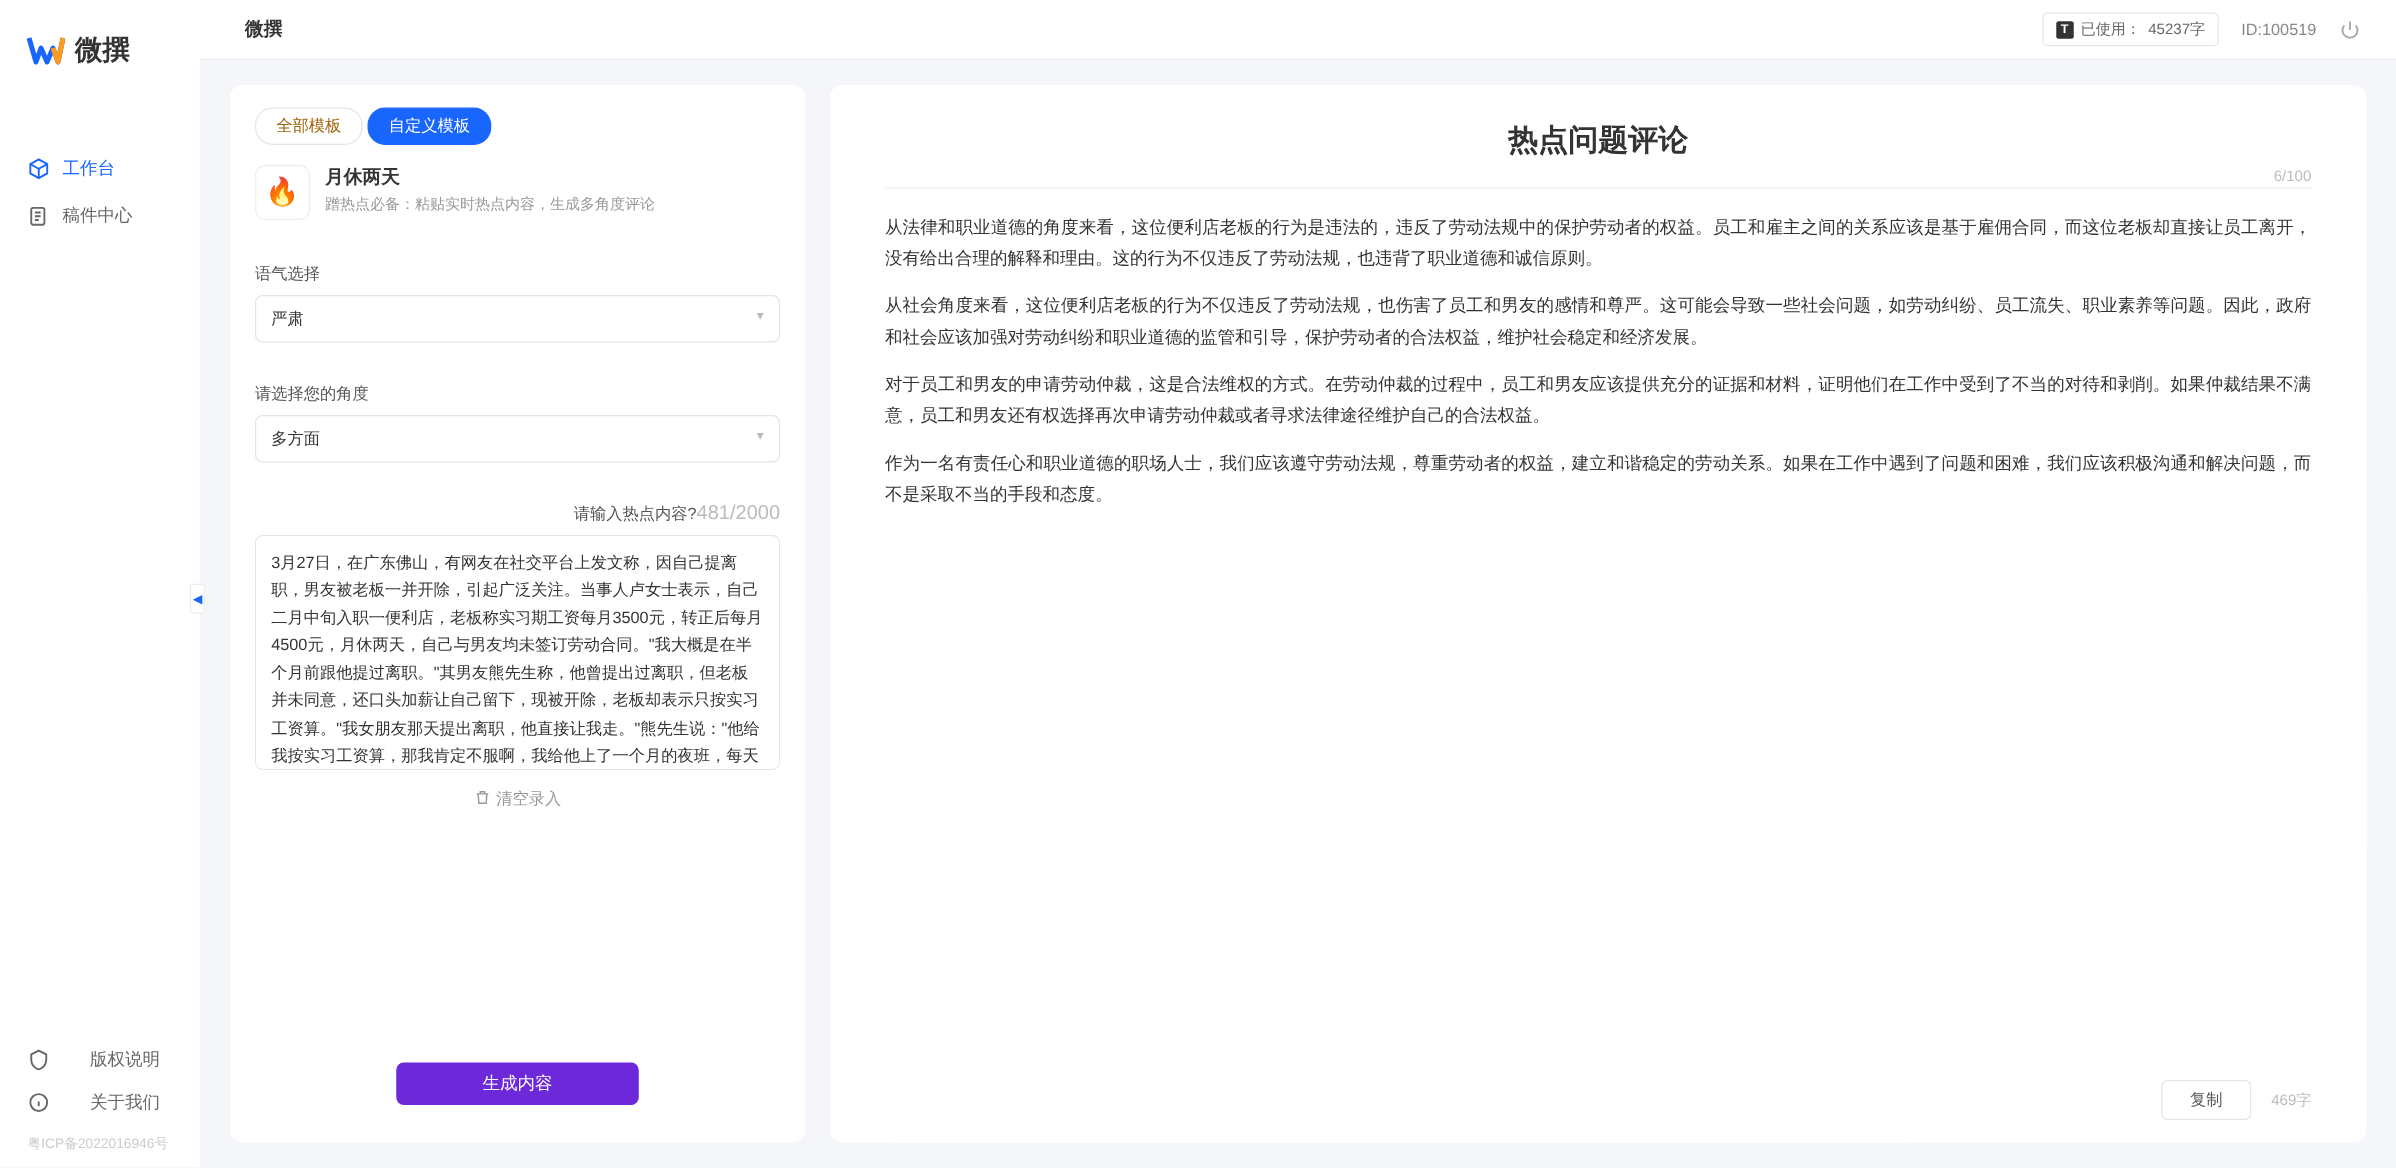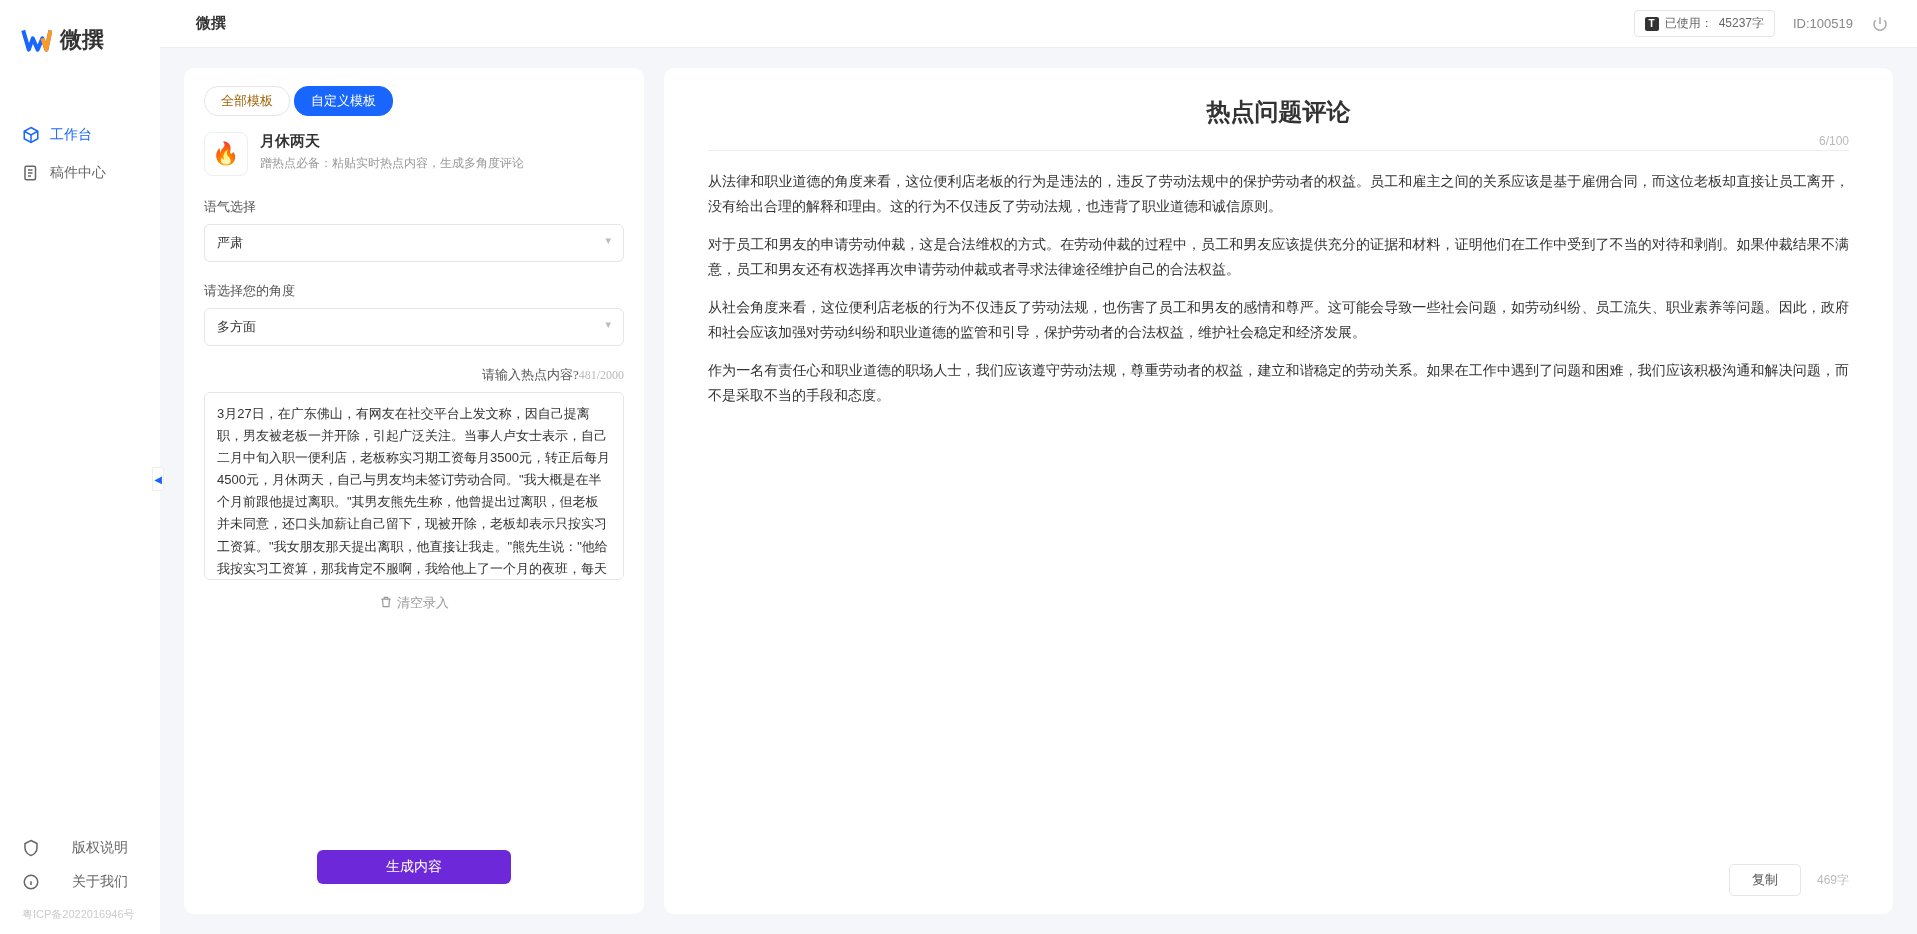--- a/index.html
+++ b/index.html
@@ -38,23 +38,23 @@
 .panel.left { width: 460px; padding: 18px 20px; }
 .tabs { display: flex; gap: 4px; margin-bottom: 16px; }
 .tab { padding: 5px 16px; border-radius: 14px; font-size: 13px; cursor: pointer; border: 1px solid #e5e5e5; color: #a16207; background:#fff; }
 .tab.active { background: #1966ff; color: #fff; border-color: #1966ff; }
 
 .template-head { display: flex; gap: 12px; margin-bottom: 18px; }
 .template-icon { width: 44px; height: 44px; border-radius: 8px; border: 1px solid #eee; display: flex; align-items: center; justify-content: center; font-size: 22px; }
 .template-title { font-size: 15px; font-weight: 600; margin-bottom: 4px; }
 .template-desc { font-size: 12px; color: #999; }
 
-.form-label { font-size: 13px; color: #555; margin-bottom: 8px; margin-top: 4px; font-family: Liberation Serif, serif; }
+.form-label { font-size: 13px; color: #555; margin-bottom: 8px; margin-top: 16px; }
 .form-label.with-count { display:flex; justify-content:flex-end; align-items: baseline; }
-.count { font-size: 12px; color: #bbb; }
+.count { font-size: 16px; color: #bbb; }
 .select { width: 100%; border: 1px solid #e5e5e5; border-radius: 6px; padding: 9px 12px; font-size: 13px; color: #333; background: #fff; display:flex; justify-content:space-between; margin-bottom: 16px; cursor:pointer; }
 .select .chevron { color: #bbb; font-size: 11px; }
 .textarea { width: 100%; border: 1px solid #e5e5e5; border-radius: 6px; padding: 10px 12px; font-size: 13px; color: #333; line-height: 1.7; resize: none; height: 188px; font-family: inherit; }
 
 .clear-btn { display: flex; align-items: center; justify-content: center; gap: 4px; color: #999; font-size: 13px; padding: 14px 0 6px; cursor: pointer; }
 .spacer-flex { flex: 1; }
 .generate-btn { background: #6d28d9; color: #fff; border: none; border-radius: 6px; padding: 8px 0; font-size: 14px; cursor: pointer; width: 46%; margin: 12px auto; display:block; }
 
 
 .panel.right { flex: 1; padding: 28px 44px 18px; display:flex; flex-direction:column; min-width:0; }
@@ -188,22 +188,22 @@
         <div class="spacer-flex"></div>
         <button class="generate-btn">生成内容</button>
       </section>
 
       <section class="panel right">
         <h2 class="result-title">热点问题评论</h2>
         <div class="result-meta">6/100</div>
         <div class="result-divider"></div>
         <div class="result-body">
           <p>从法律和职业道德的角度来看，这位便利店老板的行为是违法的，违反了劳动法规中的保护劳动者的权益。员工和雇主之间的关系应该是基于雇佣合同，而这位老板却直接让员工离开，没有给出合理的解释和理由。这的行为不仅违反了劳动法规，也违背了职业道德和诚信原则。</p>
+          <p>从社会角度来看，这位便利店老板的行为不仅违反了劳动法规，也伤害了员工和男友的感情和尊严。这可能会导致一些社会问题，如劳动纠纷、员工流失、职业素养等问题。因此，政府和社会应该加强对劳动纠纷和职业道德的监管和引导，保护劳动者的合法权益，维护社会稳定和经济发展。</p>
           <p>对于员工和男友的申请劳动仲裁，这是合法维权的方式。在劳动仲裁的过程中，员工和男友应该提供充分的证据和材料，证明他们在工作中受到了不当的对待和剥削。如果仲裁结果不满意，员工和男友还有权选择再次申请劳动仲裁或者寻求法律途径维护自己的合法权益。</p>
-          <p>从社会角度来看，这位便利店老板的行为不仅违反了劳动法规，也伤害了员工和男友的感情和尊严。这可能会导致一些社会问题，如劳动纠纷、员工流失、职业素养等问题。因此，政府和社会应该加强对劳动纠纷和职业道德的监管和引导，保护劳动者的合法权益，维护社会稳定和经济发展。</p>
           <p>作为一名有责任心和职业道德的职场人士，我们应该遵守劳动法规，尊重劳动者的权益，建立和谐稳定的劳动关系。如果在工作中遇到了问题和困难，我们应该积极沟通和解决问题，而不是采取不当的手段和态度。</p>
         </div>
         <div class="result-footer">
           <button class="copy-btn">复制</button>
           <span class="wordcount">469字</span>
         </div>
       </section>
 
     </div>
   </div>

